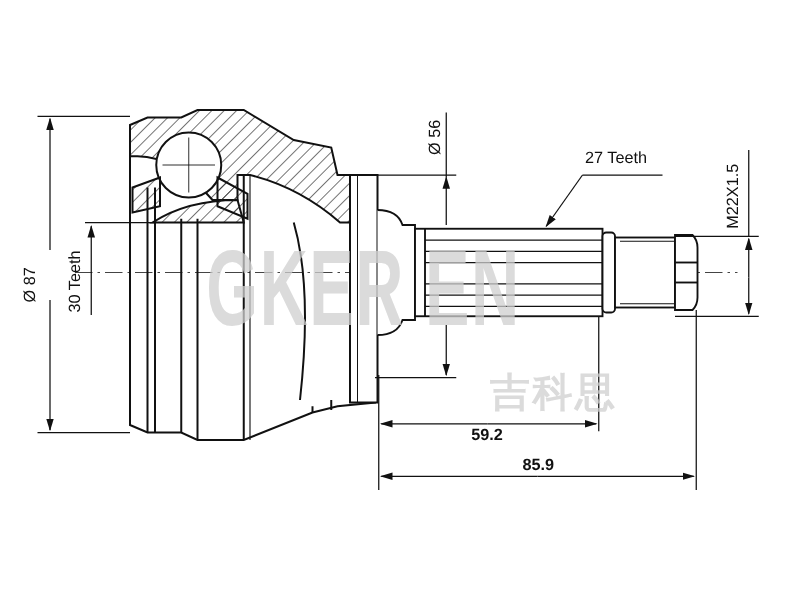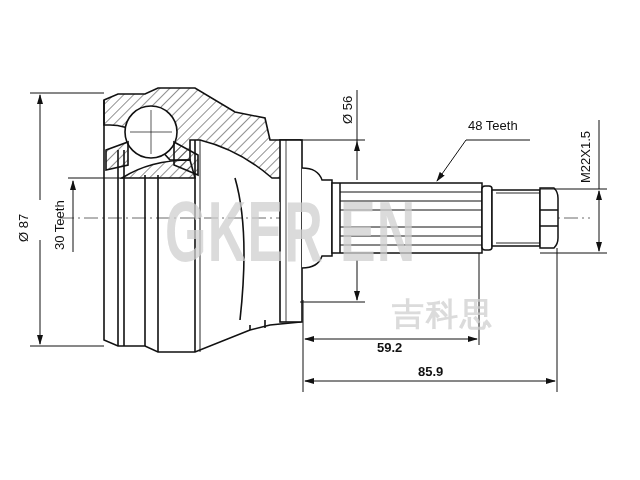--- a/index.html
+++ b/index.html
@@ -120,17 +120,17 @@
     <line x1="430" y1="381" x2="555" y2="381" marker-end="url(#arr)"></line>
   </g>
 </svg>
 
 <div class="wm" style="left:165px;top:182px;font-size:86px;transform:scaleX(0.62);transform-origin:left top;">GKER EN</div>
 <div class="wm" style="left:392px;top:265px;font-size:32px;margin-top:28px;">吉科思</div>
 
 <div class="lbl vert" style="left:16px;top:242px;">Ø 87</div>
 <div class="lbl vert" style="left:52px;top:250px;">30 Teeth</div>
 <div class="lbl vert" style="left:340px;top:124px;">Ø 56</div>
-<div class="lbl" style="left:468px;top:118px;">48 Teeth</div>
+<div class="lbl" style="left:468px;top:118px;">27 Teeth</div>
 <div class="lbl vert" style="left:578px;top:183px;">M22X1.5</div>
 <div class="lbl" style="left:377px;top:340px;font-weight:bold;">59.2</div>
 <div class="lbl" style="left:418px;top:364px;font-weight:bold;">85.9</div>
 </div>
 
 </body></html>

